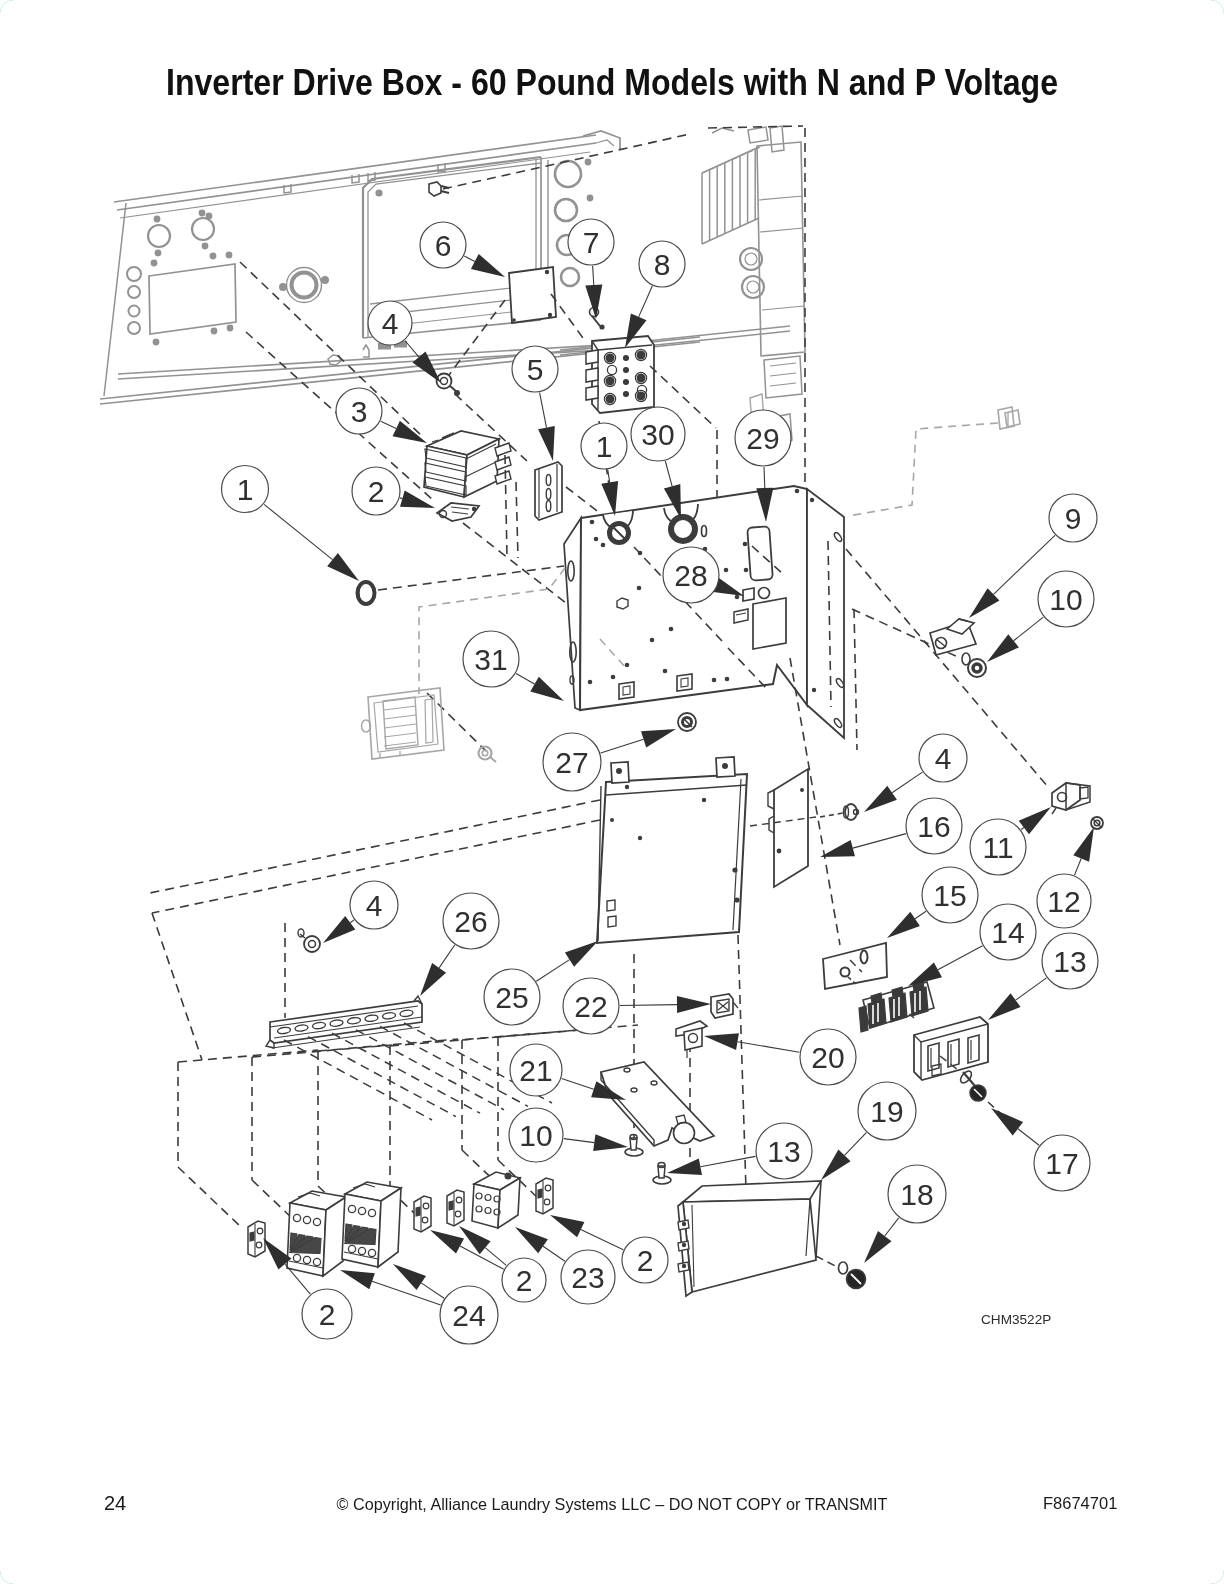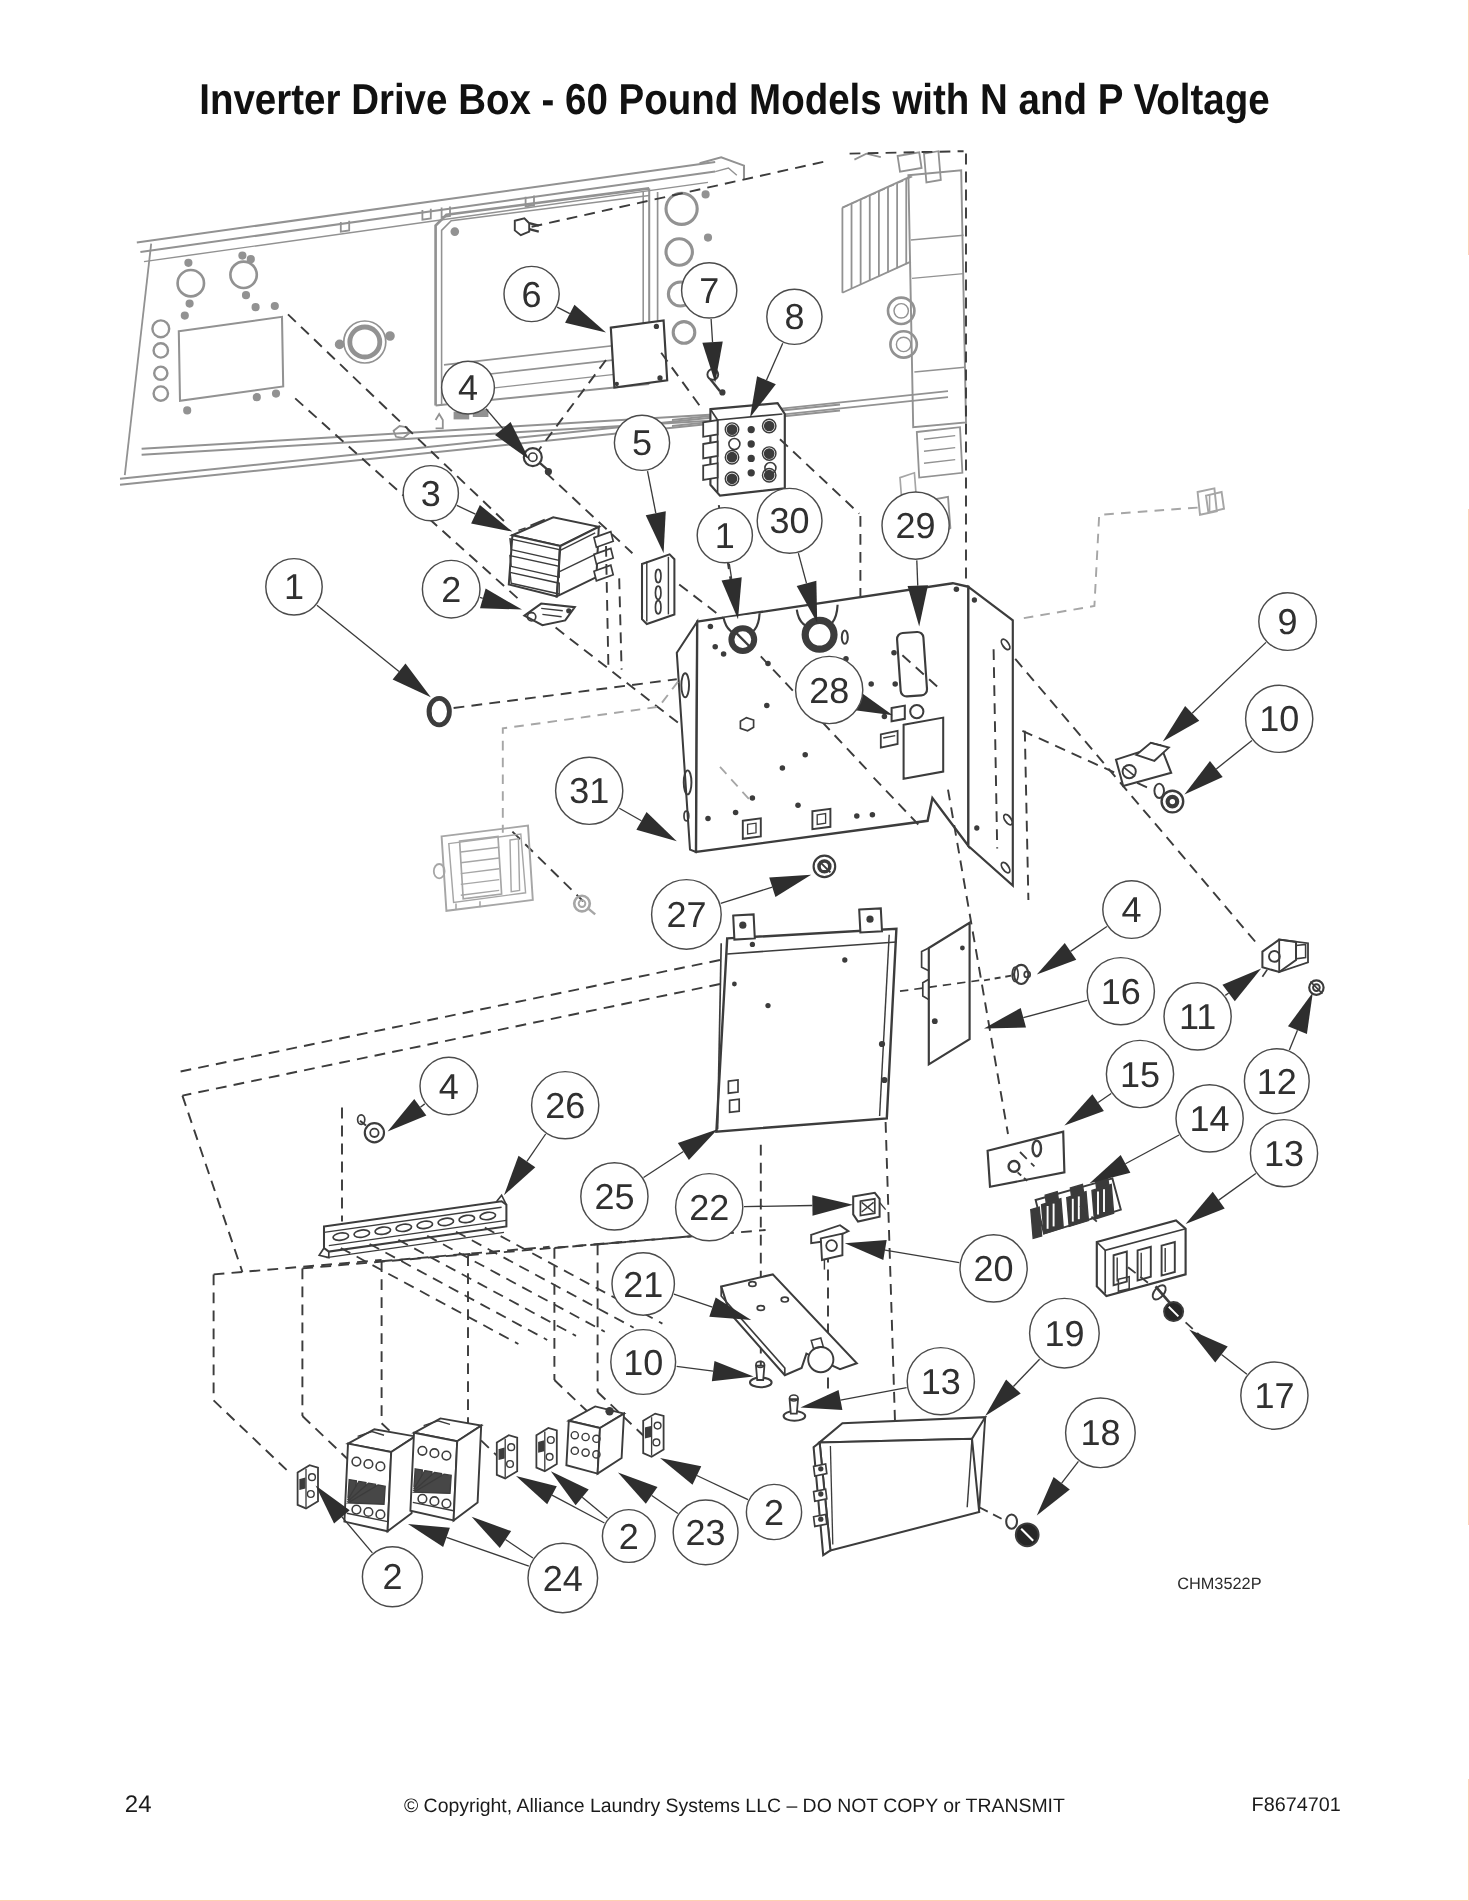--- a/index.html
+++ b/index.html
@@ -1,16 +1,16 @@
 <!DOCTYPE html>
 <html><head>
 <meta charset="utf-8">
 <style>
 html,body{margin:0;padding:0;background:#ffffff;}
-#page{position:relative;width:1224px;height:1584px;background:#f97316;overflow:hidden;}
+#page{position:relative;width:1224px;height:1584px;background:#22c55e;overflow:hidden;border-radius:14px;}
 svg{display:block;}
 text{font-family:"Liberation Sans",sans-serif;}
 </style>
 </head>
 <body>
 <div id="page">
 <svg width="1224" height="1584" viewBox="0 0 1224 1584">
 <rect x="0" y="0" width="1224" height="1584" fill="#ffffff"></rect>
 
 <text x="612" y="95" font-size="36" font-weight="bold" text-anchor="middle" fill="#111111" font-family="Liberation Sans, sans-serif" textLength="892" lengthAdjust="spacingAndGlyphs">Inverter Drive Box - 60 Pound Models with N and P Voltage</text>

